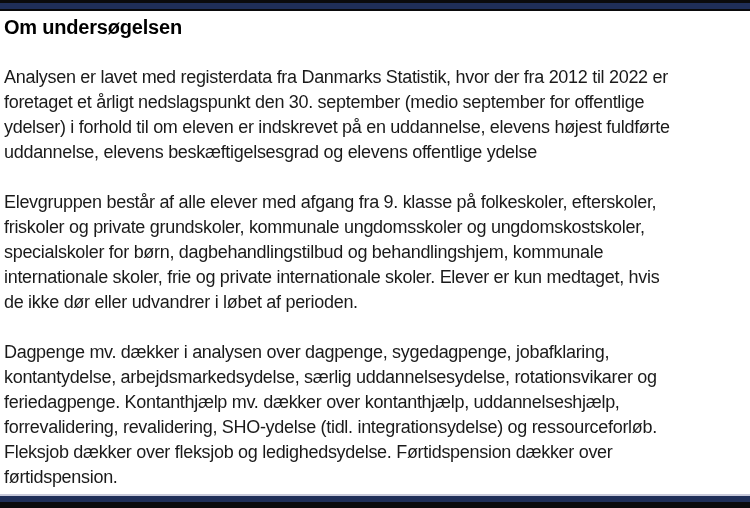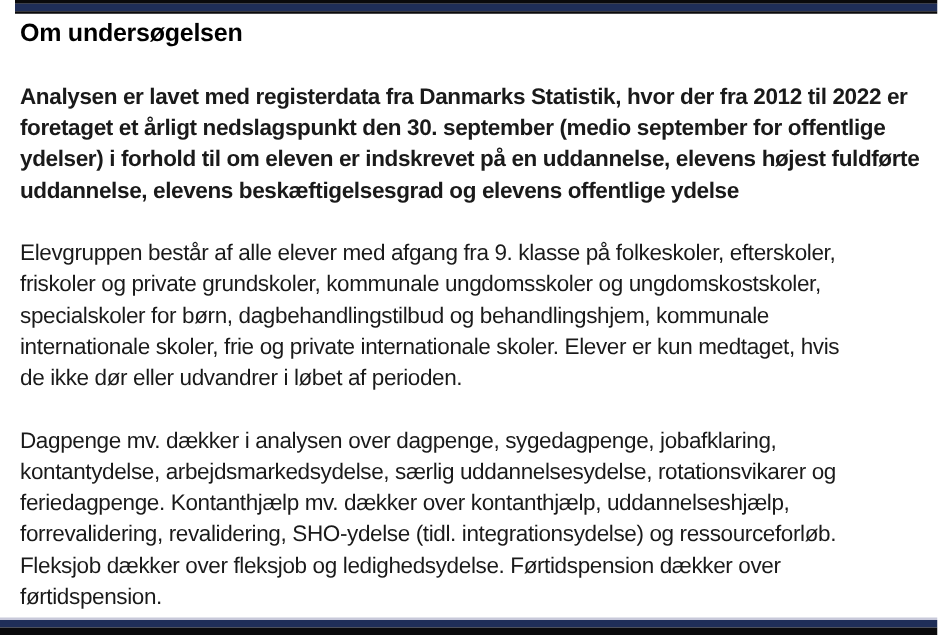--- a/index.html
+++ b/index.html
@@ -14,21 +14,20 @@
     color: #1a1a1a;
     overflow: hidden;
     position: relative;
   }
   .slide {
     width: 750px;
     height: 508px;
     display: flex;
     flex-direction: column;
     box-sizing: border-box;
-    padding-left: 12px;
   }
   
   .top-bar { flex: 0 0 auto; }
   .top-bar .black-thick { height: 3px; }
   .top-bar .navy { height: 6px; }
   .top-bar .black-thin { height: 2px; }
 
   
   .bottom-bar {
     flex: 0 0 auto;
@@ -57,21 +56,20 @@
   p.body-paragraph {
     margin: 25px 0 0 0;
     font-size: 18px;
     line-height: 25px;
     font-weight: 400;
     color: #1a1a1a;
     white-space: pre-line;
     letter-spacing: -0.3px;
   }
   p.body-paragraph:first-of-type {
-    font-weight: bold;
   }
 </style>
 </head>
 <body>
 
 <div class="slide">
 
   <div class="top-bar">
     <div class="black-thick" style="background: rgb(10, 10, 12);"></div>
     <div class="navy" style="background: rgb(31, 46, 88);"></div>

